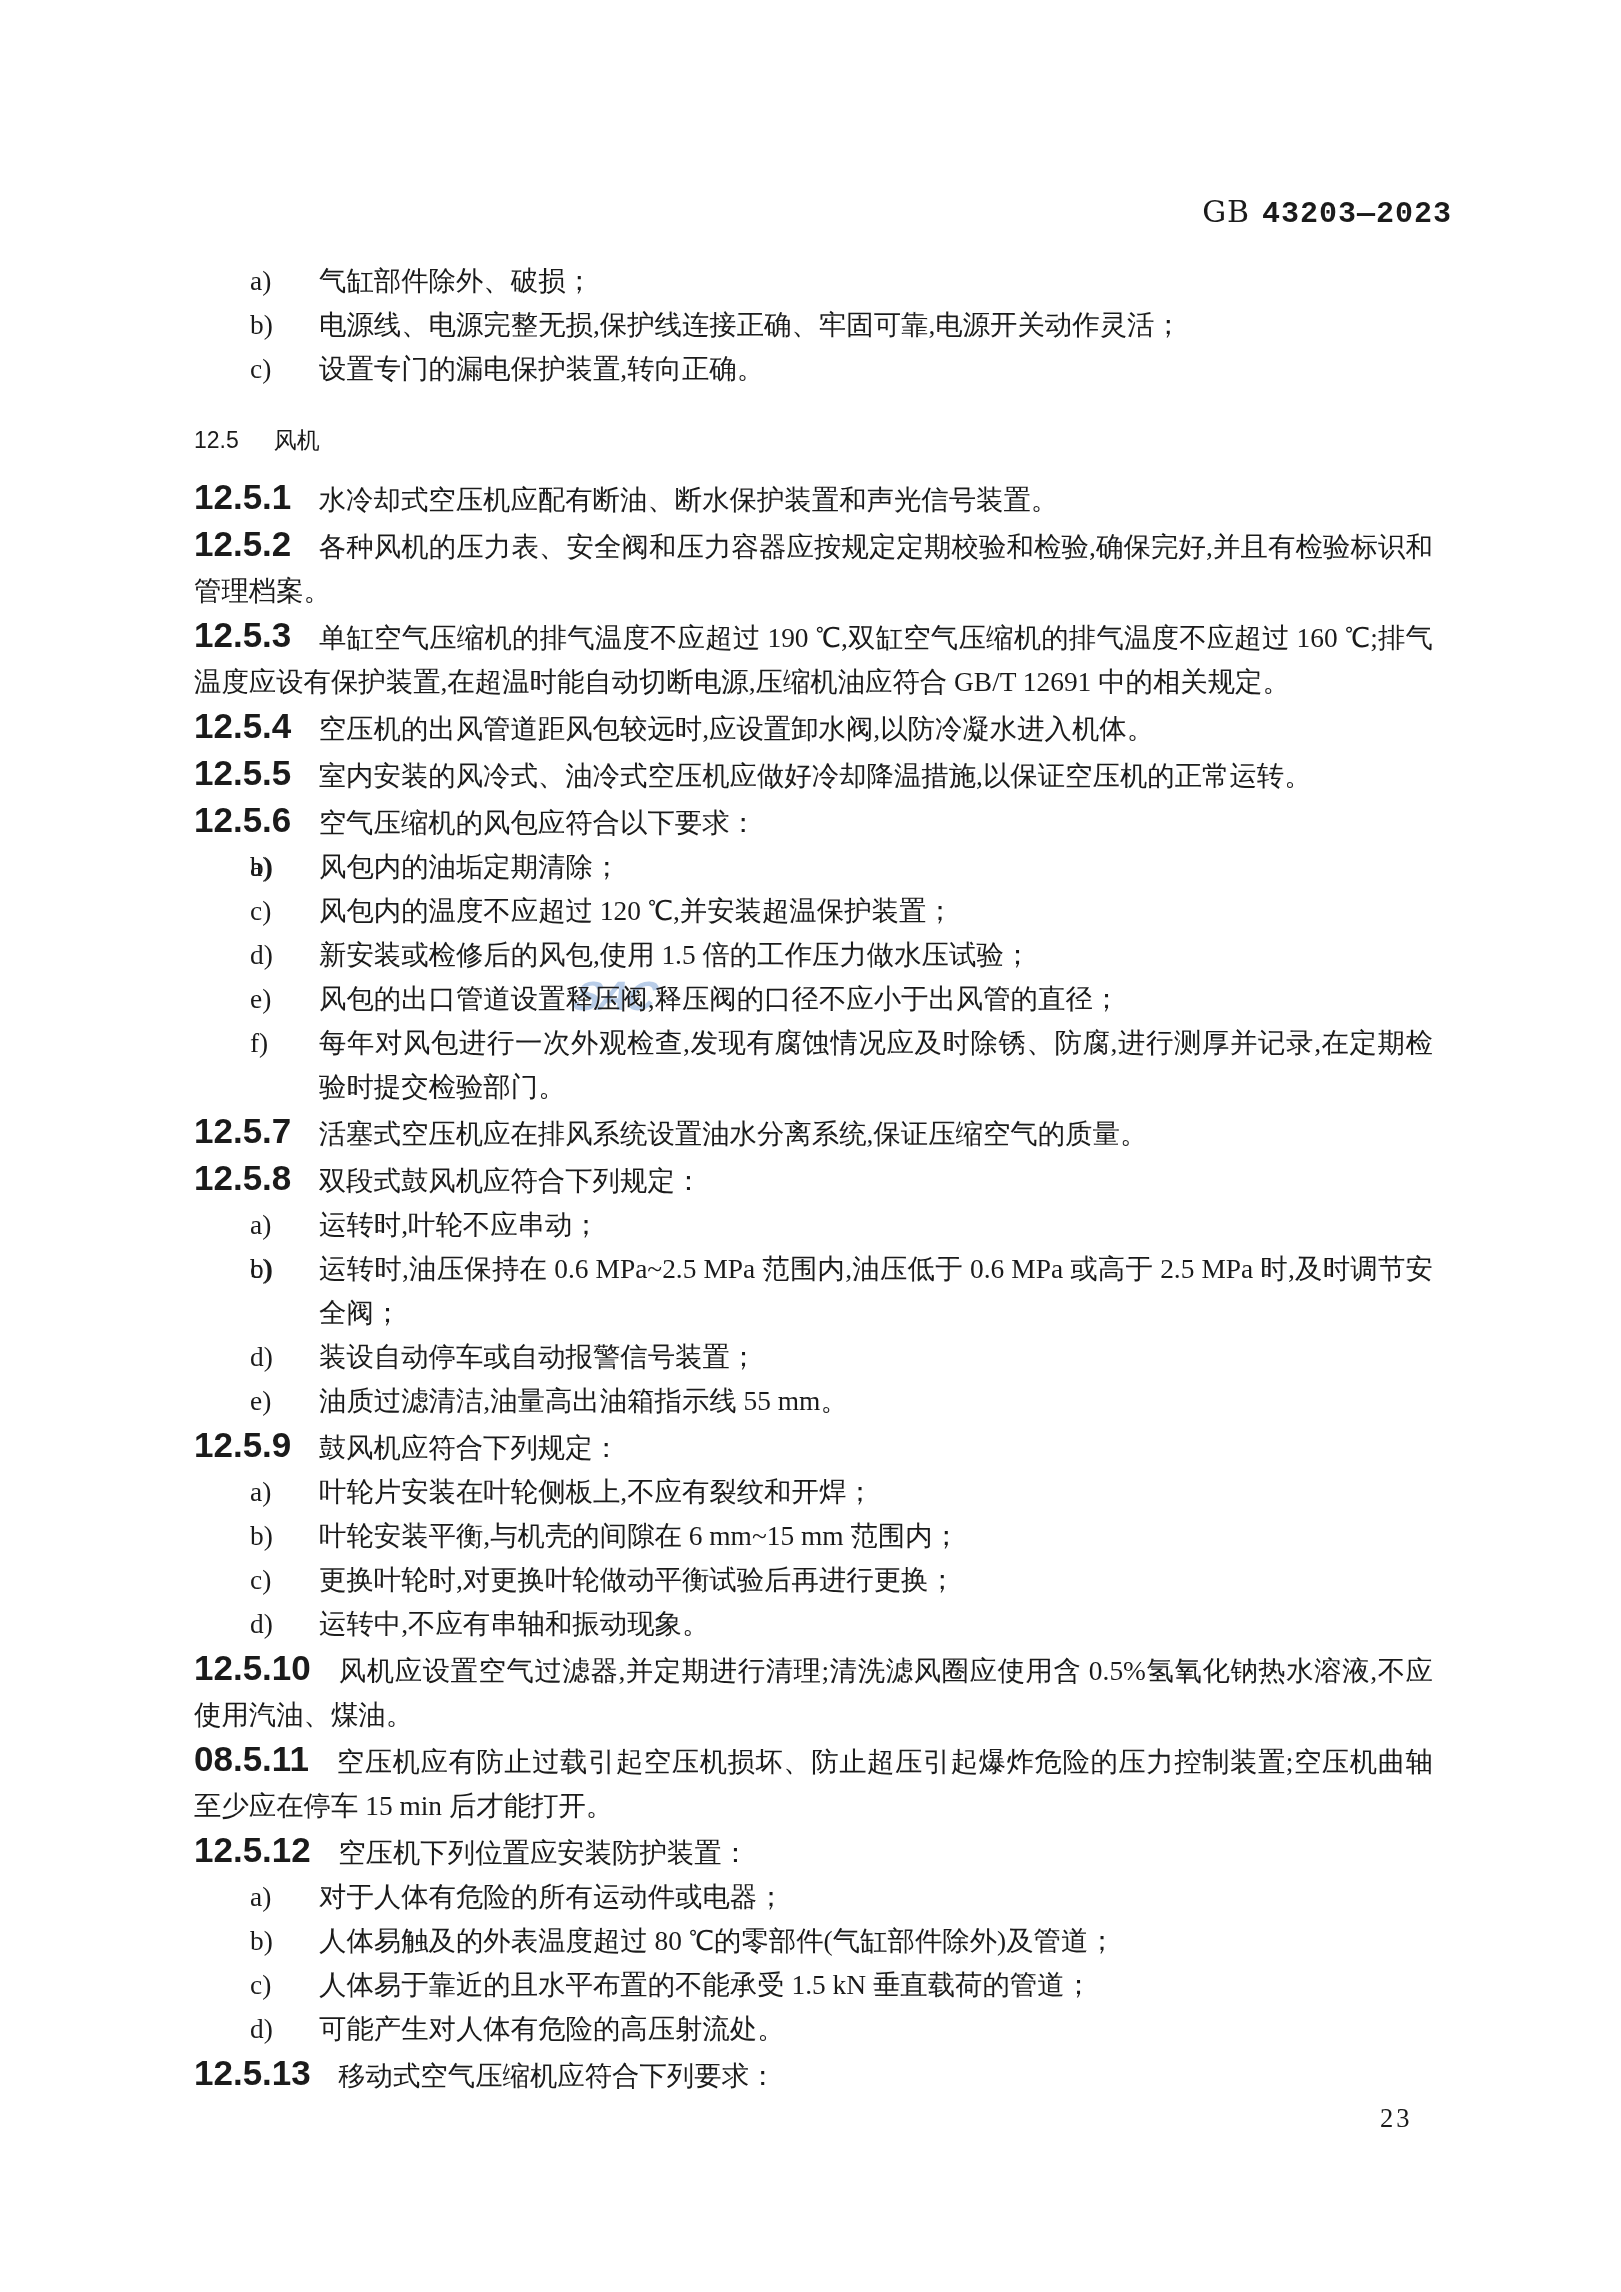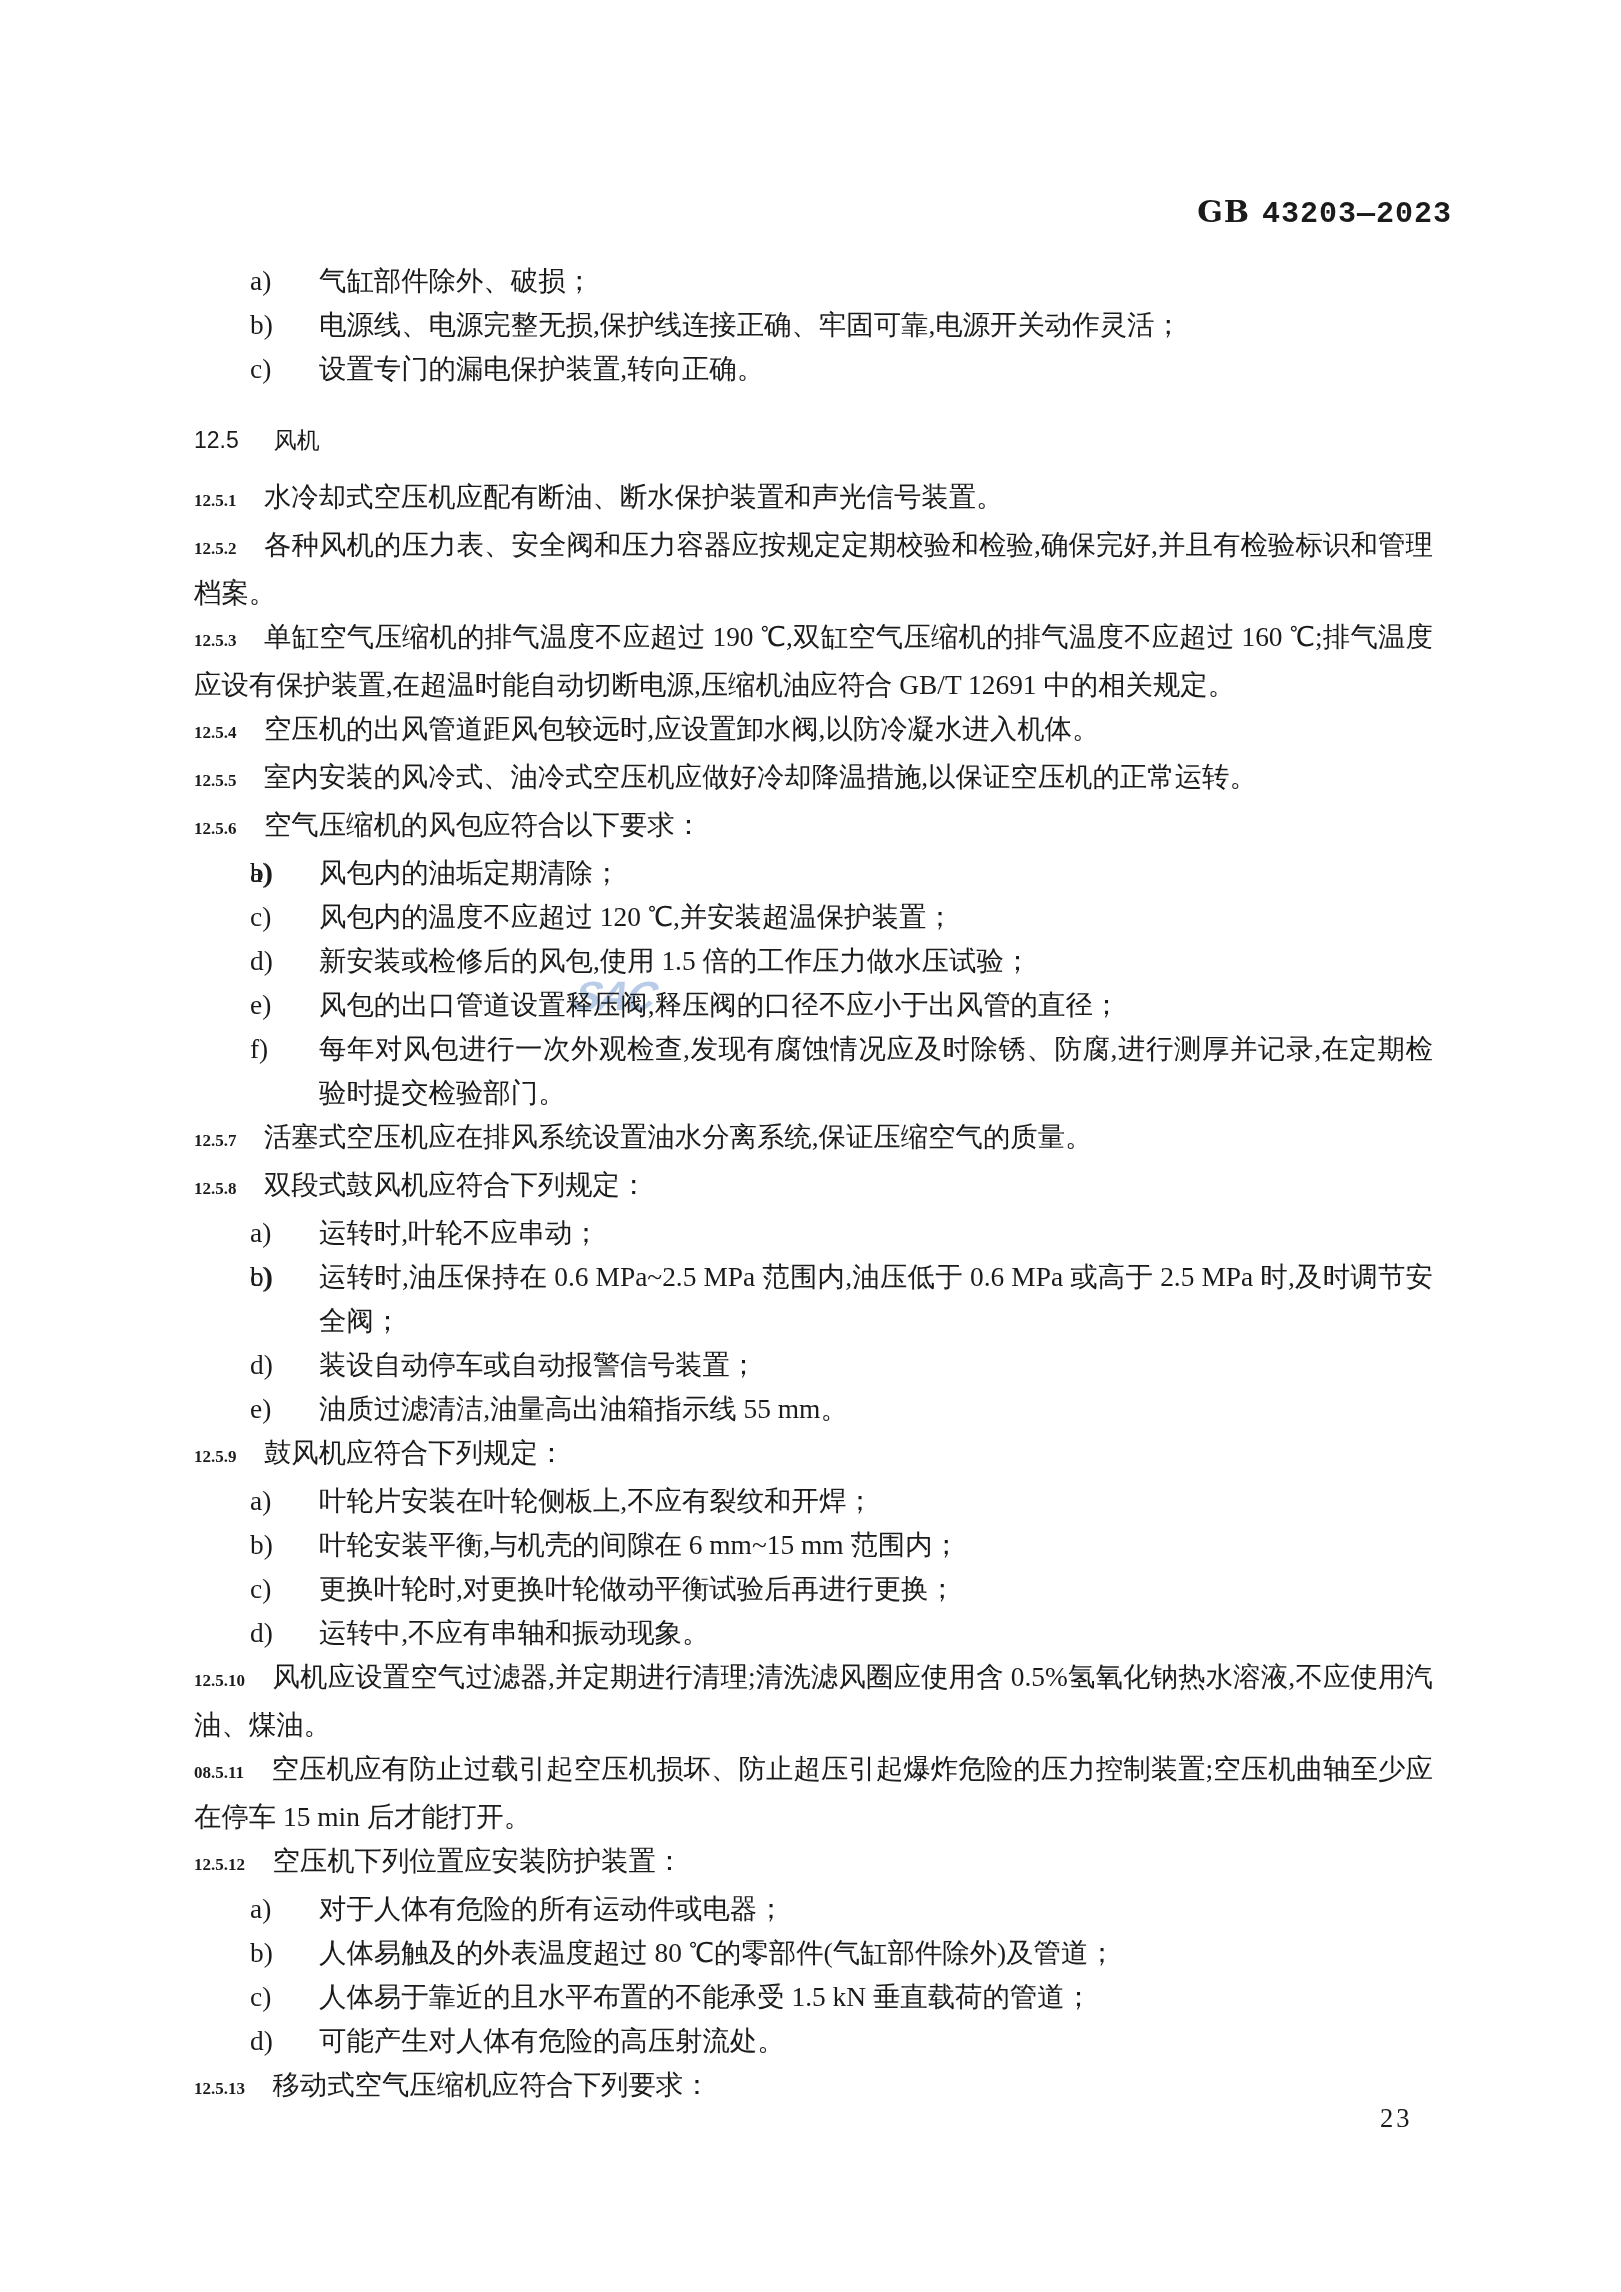--- a/index.html
+++ b/index.html
@@ -14,43 +14,43 @@
   }
   .header {
     position:absolute;
     top:194px; right:169px;
     font-size:30px;
     white-space:nowrap;
     z-index:2;
   }
   .header .prefix {
     font-family:"DejaVu Serif", serif;
-    font-weight:bold;
+    font-weight:normal;
     margin-right:11.8px;
     letter-spacing:1px;
   }
   .header .num {
     font-family:Liberation Mono, monospace;
     font-weight:600;
     letter-spacing:1px;
   }
   .content {
     position:absolute;
     left:194px; top:259px;
     width:1239px;
     font-size:27.4px;
     line-height:44px;
     text-align:justify;
     z-index:1;
   }
   .clause { margin:0; }
   .clause-num {
-    font-family:Liberation Serif, serif;
+    font-family:Liberation Sans, sans-serif;
     font-weight:bold;
-    font-size:17px;
+    font-size:35px;
     margin-right:27.4px;
     white-space:nowrap;
   }
   .section-heading {
     margin:27.4px 0 12.7px 0;
     font-family:"Liberation Sans", sans-serif;
     font-weight:normal;
     font-size:23px;
   }
   .section-heading .sec-num { margin-right:35px; }

